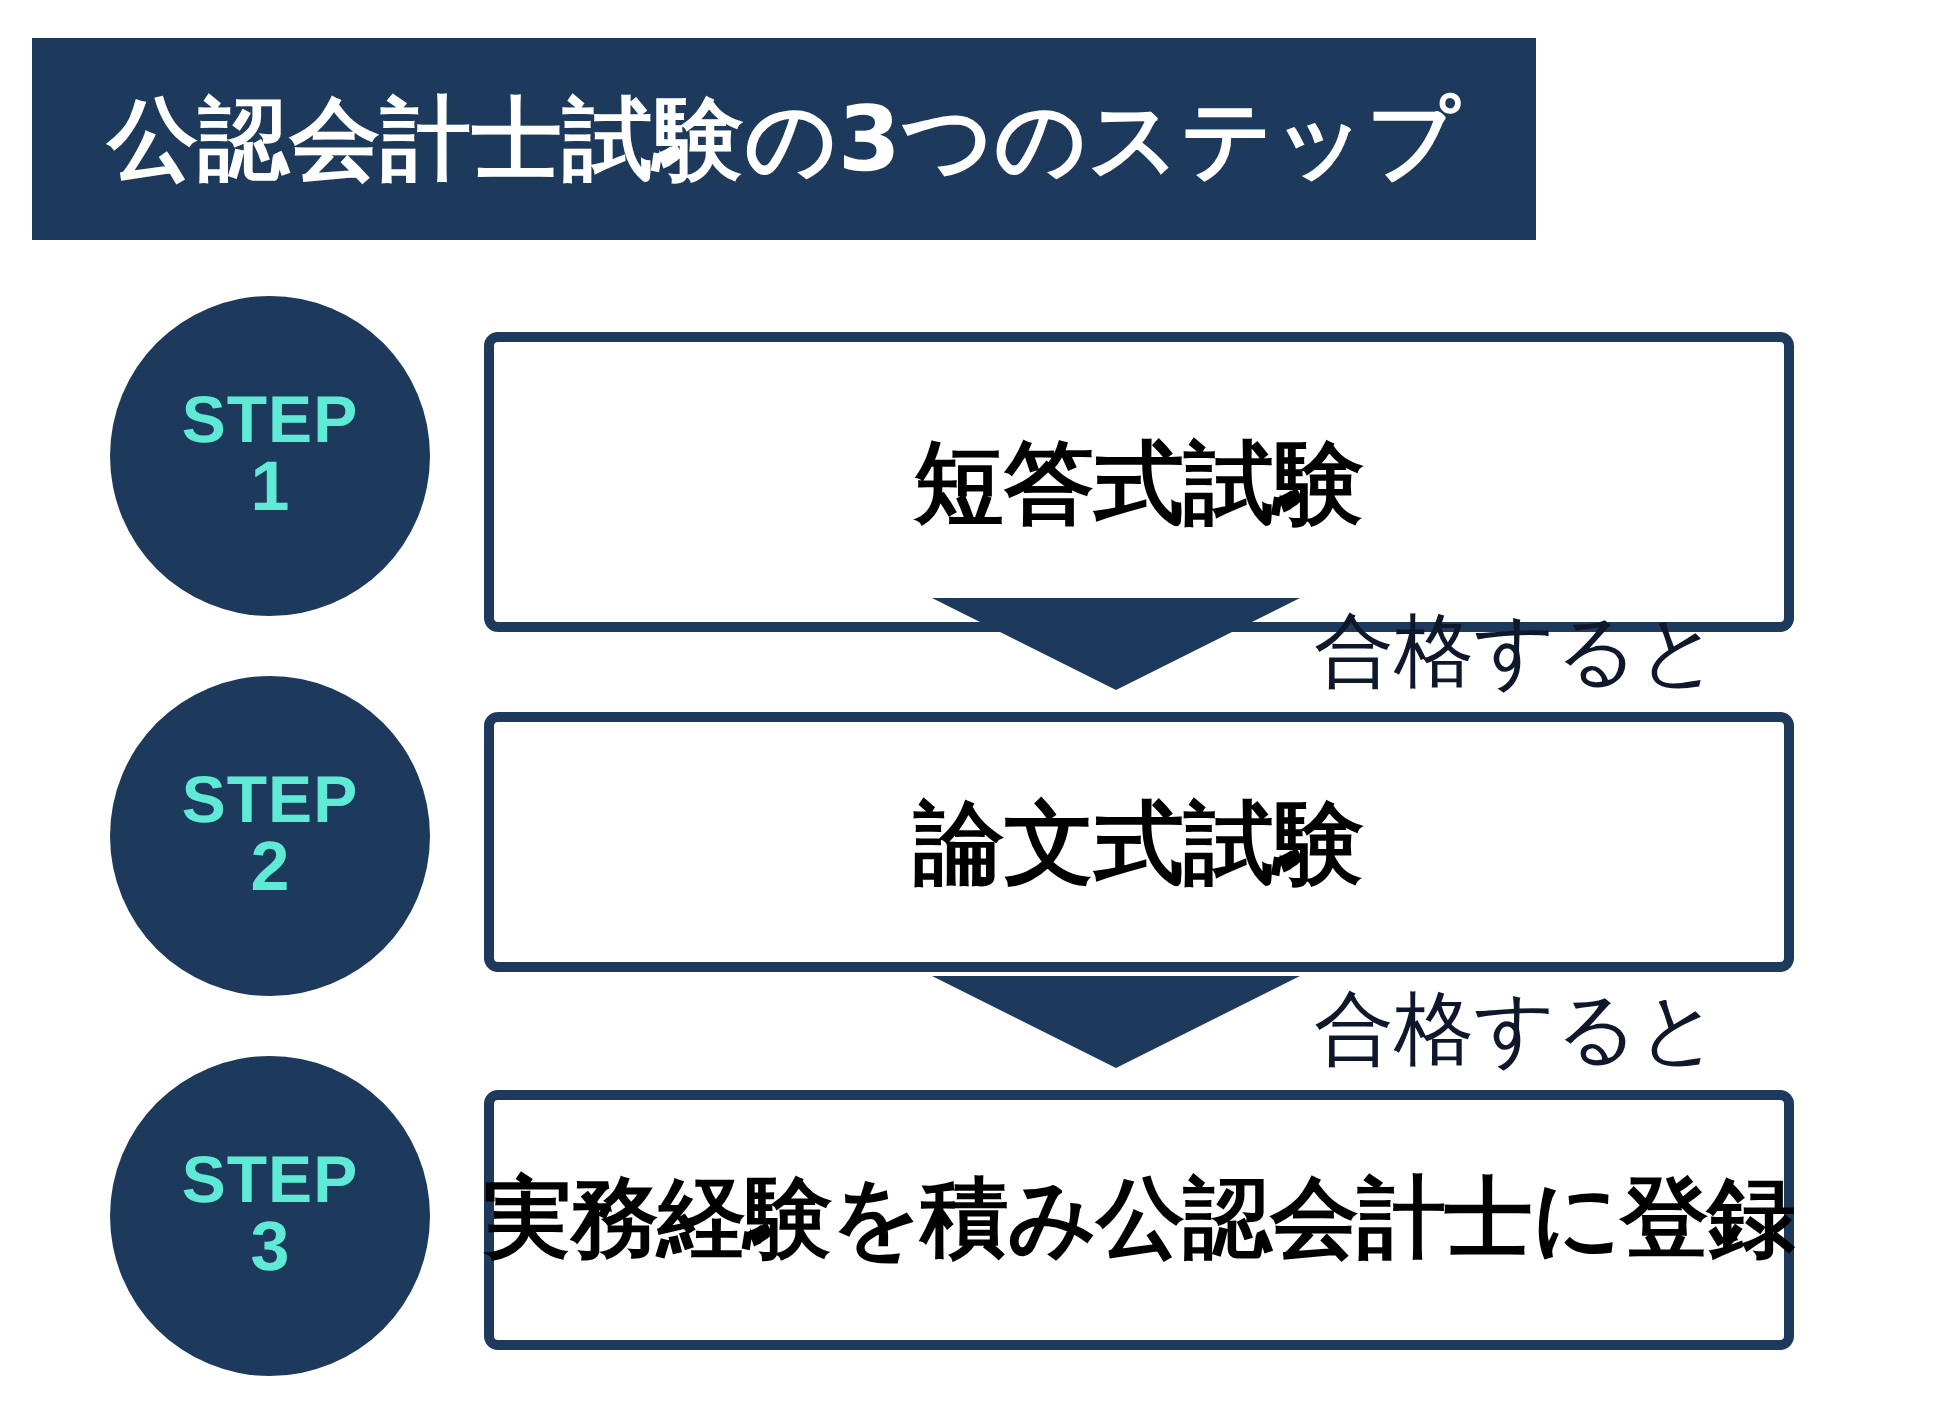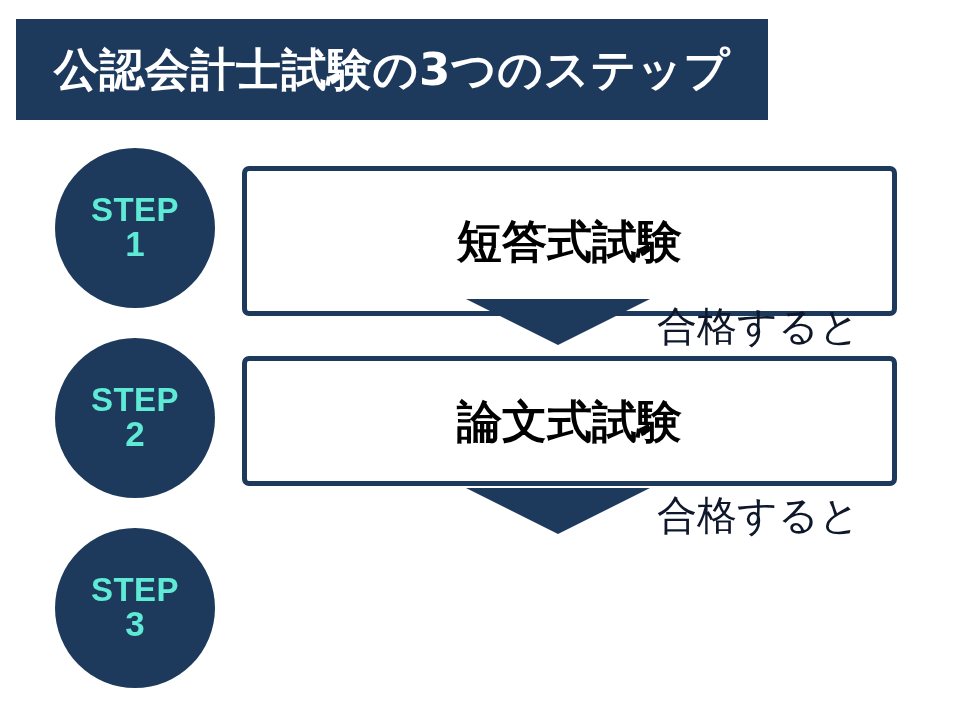--- a/index.html
+++ b/index.html
@@ -152,14 +152,17 @@
     <div class="box-text">論文式試験</div>
   </div>
 
   <div class="arrow-down" id="arrow-2"></div>
   <div class="pass-label" id="pass-2">合格すると</div>
 
   <div class="step-circle" id="circle-3">
     <div class="step-word">STEP</div>
     <div class="step-num">3</div>
   </div>
+  <div class="step-box" id="box-3">
+    <div class="box-text">実務経験を積み公認会計士に登録</div>
+  </div>
 
 </div>
 
 </body></html>

